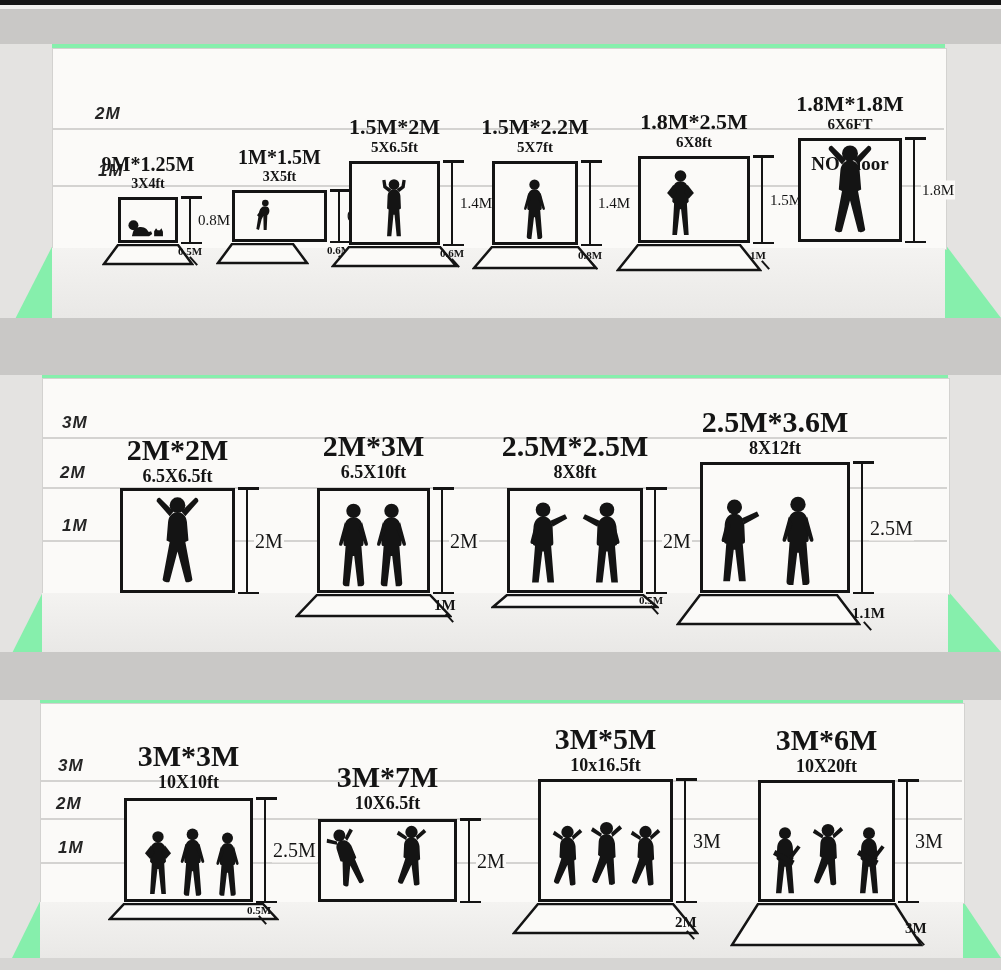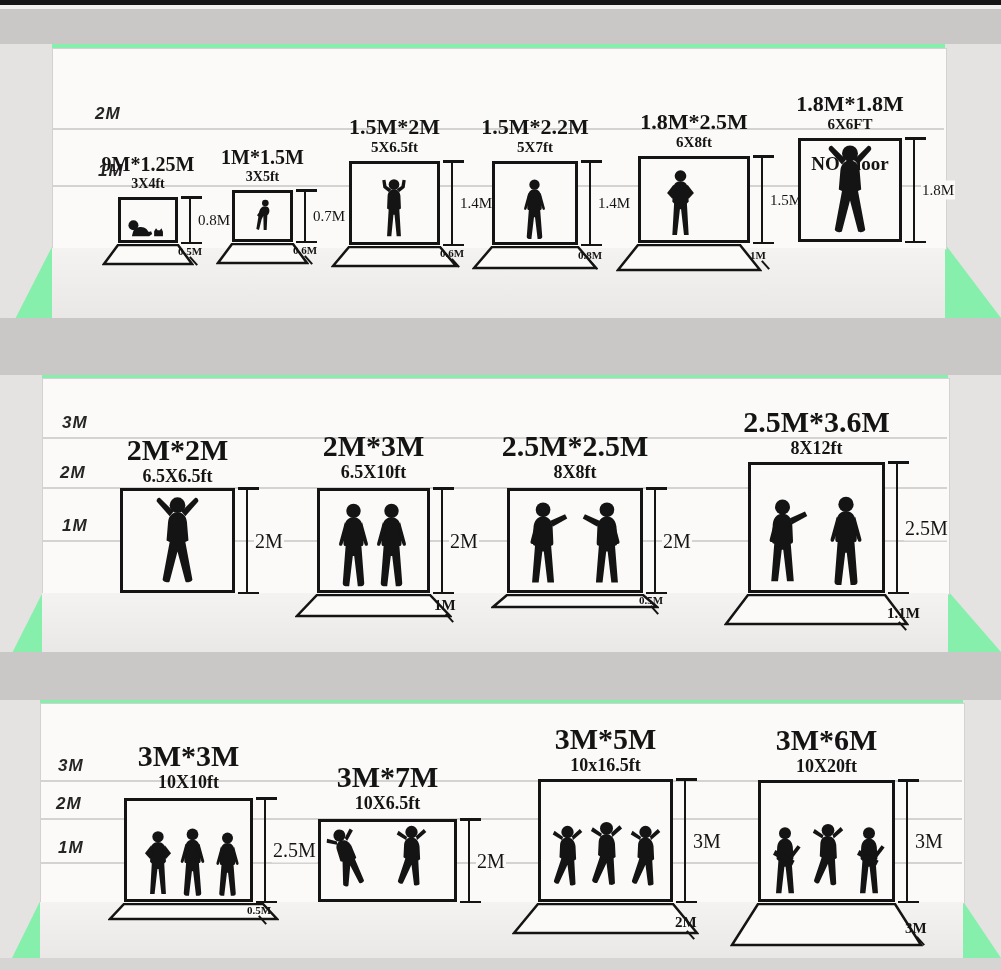--- a/index.html
+++ b/index.html
@@ -140,21 +140,21 @@
         <i class="cap t"></i>
           <i class="cap b"></i>
         <span class="dlabel">0.8M</span>
       </div>
       <svg class="ftrap" width="92" height="22" style="left:-16px;">
         <polygon points="16,1 76,1 90,20 2,20" fill="#fbfaf8" stroke="#141414" stroke-width="2.5"></polygon>
       </svg>
       <div class="flabel" style="left:100%;top:calc(100% + 2px);">0.5M</div>
     </div>
 
-    <div class="bd" style="left:232px;top:146px;width:61px;height:52px;">
+    <div class="bd" style="left:232px;top:146px;width:51px;height:52px;padding-left:44px;">
       <div class="bt r1small">
         <div class="sz">1M*1.5M</div>
         <div class="ft">3X5ft</div>
       </div>
       <div class="frame">
         <svg class="figs" width="55" height="46" viewBox="0 0 55 46">
           <use href="#p-bend" x="18" y="5" width="20" height="40"></use>
         </svg>
       </div>
       <div class="dim dl-sm">
@@ -318,21 +318,21 @@
         <i class="cap t"></i>
           <i class="cap b"></i>
         <span class="dlabel">2M</span>
       </div>
       <svg class="ftrap" width="168" height="15" style="left:-16px;">
         <polygon points="16,1 152,1 166,13 2,13" fill="#fbfaf8" stroke="#141414" stroke-width="2.5"></polygon>
       </svg>
       <div class="flabel" style="left:calc(100% - 4px);top:calc(100% + 1px);">0.5M</div>
     </div>
 
-    <div class="bd" style="left:748px;top:87px;width:137px;height:131px;">
+    <div class="bd" style="left:700px;top:87px;width:137px;height:131px;padding-left:13px;">
       <div class="bt big" style="bottom:calc(100% + 4px);">
         <div class="sz">2.5M*3.6M</div>
         <div class="ft">8X12ft</div>
       </div>
       <div class="frame">
         <svg class="figs" width="131" height="125" viewBox="0 0 131 125">
           <use href="#p-point" x="12" y="33" width="45" height="90"></use>
           <use href="#p-stand" x="72" y="31" width="46" height="92"></use>
         </svg>
       </div>

